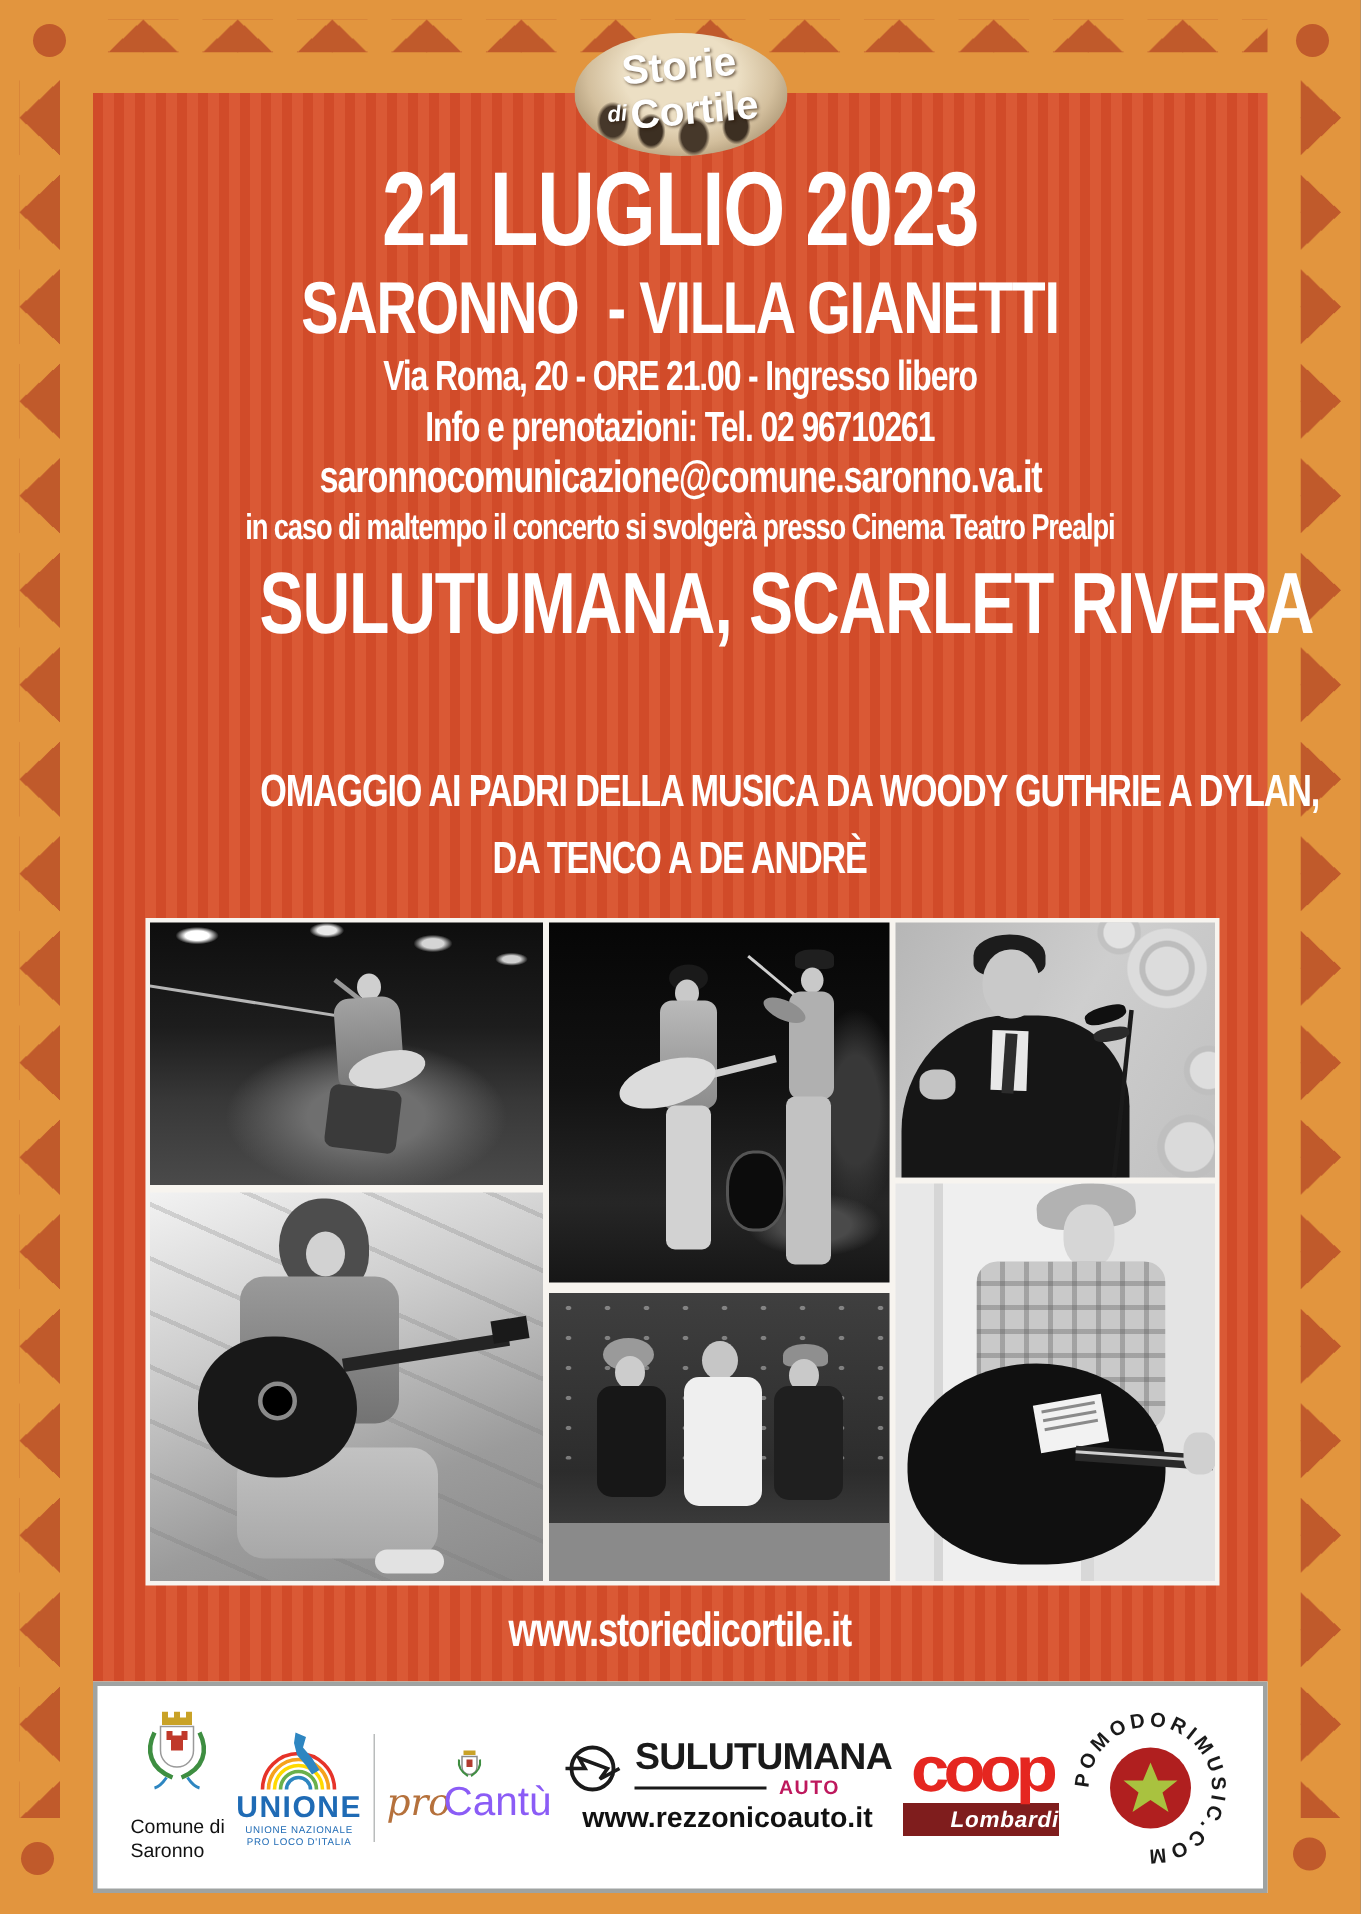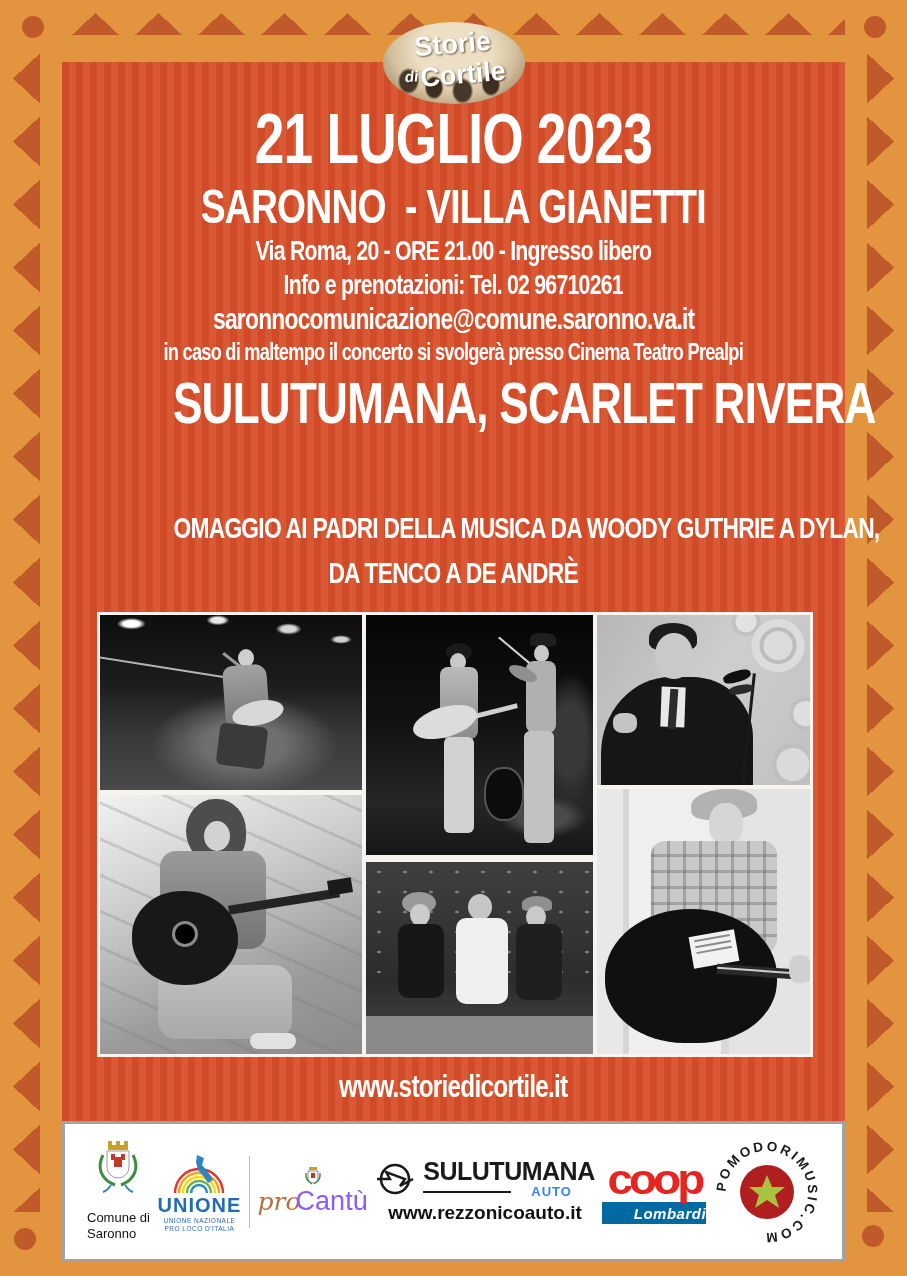--- a/index.html
+++ b/index.html
@@ -180,25 +180,25 @@
   .sp-unpli .sub{font-size:6.5px;color:#1F6BB5;letter-spacing:.5px;text-align:center;line-height:8px;margin-top:2px;}
   .fdiv{width:1px;height:72px;background:#b9bcbc;}
   .sp-cantu{flex-direction:column;}
   .sp-cantu .row{display:flex;align-items:baseline;}
   .sp-cantu .pro{font-family:"DejaVu Serif",serif;font-style:italic;font-size:25px;color:#b5713c;margin-right:-5px;}
   .sp-cantu .cantu{font-size:27px;color:#8b5cf6;letter-spacing:0;}
   .sp-rez .row1{display:flex;align-items:center;gap:8px;}
   .sp-rez .nm{font-size:25px;font-weight:bold;color:#1a1a1a;letter-spacing:-.5px;line-height:24px;}
   .sp-rez .rule{display:flex;align-items:center;margin-top:1px;}
   .sp-rez .rule i{display:block;width:88px;height:2px;background:#1a1a1a;}
-  .sp-rez .auto{font-size:13px;font-weight:bold;color:#3b82f6;margin-left:20px;letter-spacing:1px;}
+  .sp-rez .auto{font-size:13px;font-weight:bold;color:#be185d;margin-left:8px;letter-spacing:1px;}
   .sp-rez .url{font-size:19px;font-weight:bold;color:#111;margin-top:3px;}
   .sp-coop .coop{font-size:46px;font-weight:bold;color:#E52620;letter-spacing:-4px;line-height:40px;
     transform:scaleY(.92);}
-  .sp-coop .lomb{width:104px;height:22px;background:#0369a1;color:#fff;font-style:italic;font-weight:bold;
+  .sp-coop .lomb{width:104px;height:22px;background:#7f1d1d;color:#fff;font-style:italic;font-weight:bold;
     font-size:15px;display:flex;align-items:center;justify-content:center;margin-top:3px;letter-spacing:.5px;padding-left:40px;}
 </style>
 </head>
 <body>
 
 <div class="poster">
 
   <div class="tri-top"></div>
   <div class="tri-left"></div>
   <div class="tri-right"></div>

